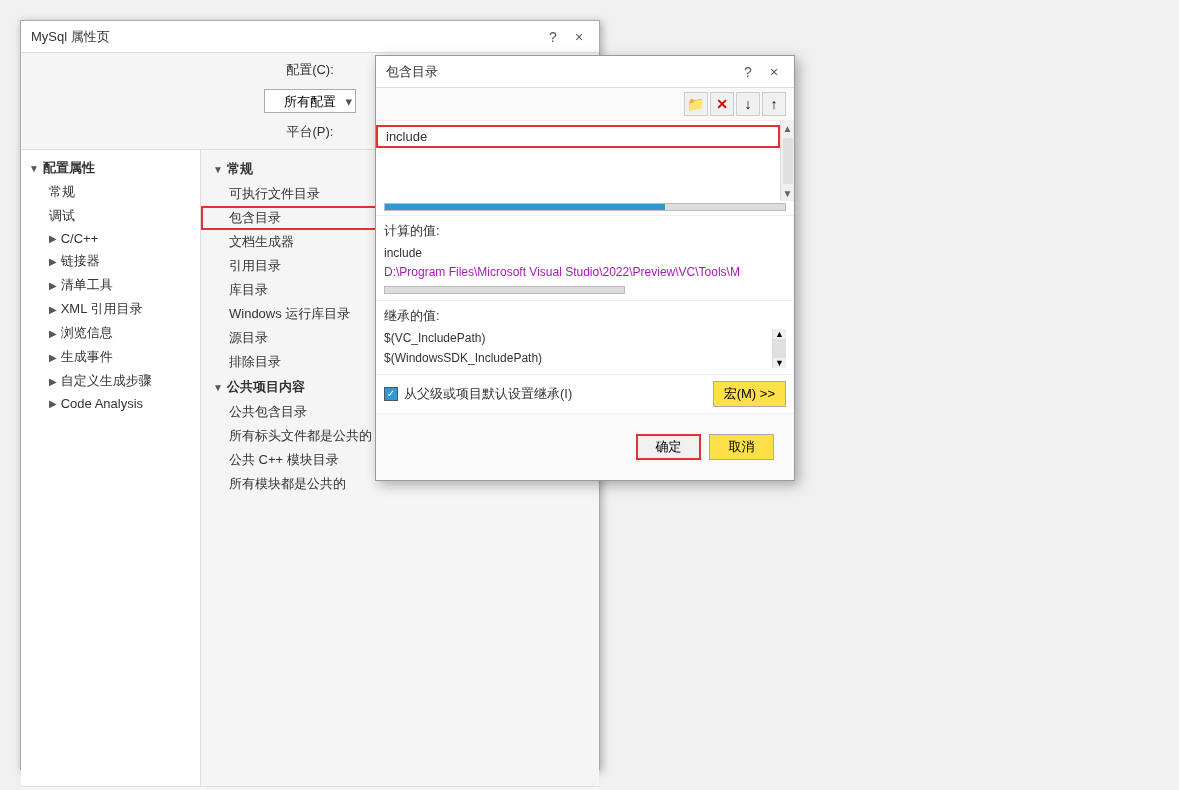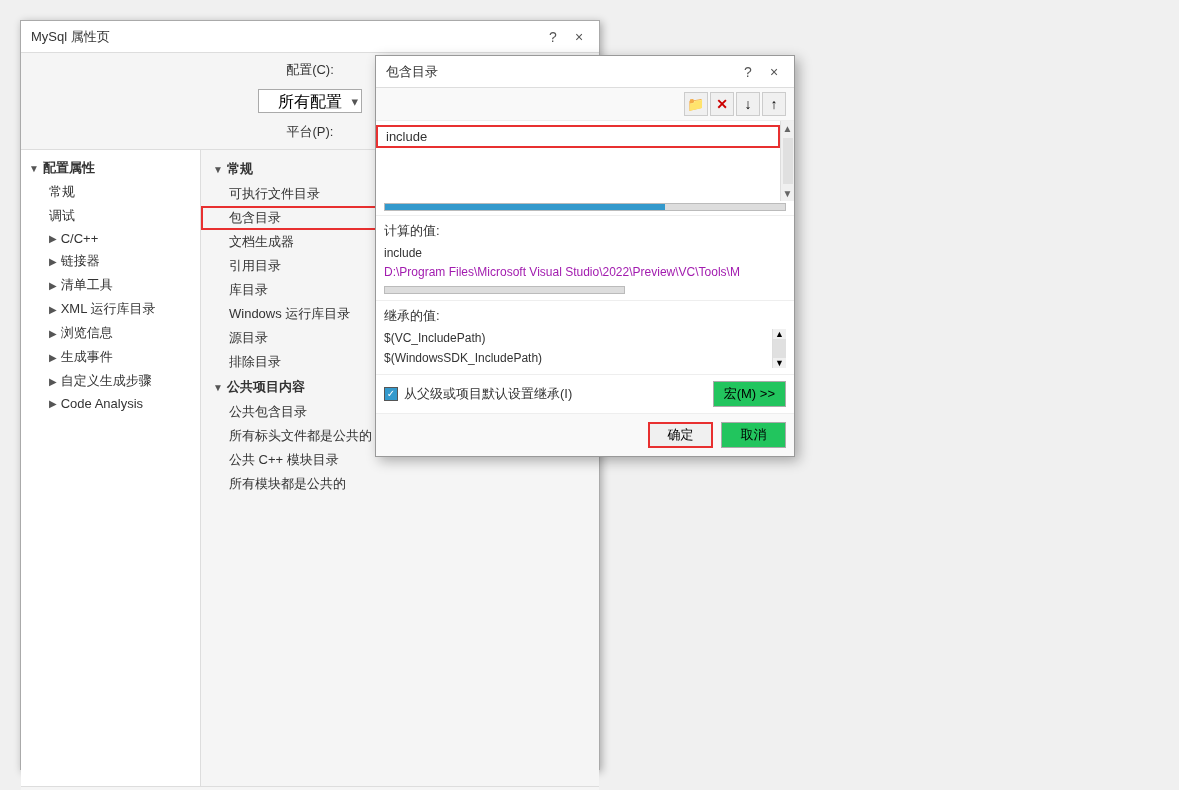--- a/index.html
+++ b/index.html
@@ -63,21 +63,21 @@
       border-bottom: 1px solid #ddd;
       flex-direction: column;
     }
     .config-label { color: #333; white-space: nowrap; }
     .config-select {
       flex: 1;
       height: 24px;
       border: 1px solid #aaa;
       background: #fff;
       padding: 0 19px;
-      font-size: 16px;
+      font-size: 13px;
       appearance: none;
       -webkit-appearance: none;
       position: relative;
     }
     .select-wrapper {
       flex: 1;
       position: relative;
       display: flex;
       align-items: center;
     }
@@ -334,29 +334,29 @@
       align-items: center;
       justify-content: center;
       color: #fff;
       font-size: 10px;
     }
 
     .dialog-buttons-row {
       display: flex;
       justify-content: flex-end;
       gap: 8px;
-      padding: 8px;
+      padding: 20px;
       border-top: 1px solid #eee;
       background: #f9f9f9;
     }
     .dialog-btn {
       min-width: 65px;
       height: 26px;
       border: 1px solid #aaa;
-      background: #22c55e;
+      background: #fde047;
       cursor: pointer;
       font-size: 13px;
       padding: 0 10px;
       font-family: "Microsoft YaHei", sans-serif;
     }
     .dialog-btn.primary {
       border: 2px solid #e83030;
       background: #f0f0f0;
     }
   </style>
@@ -403,21 +403,21 @@
       <div class="tree-item tree-child">
         <span class="tree-arrow">▶</span>
         <span>链接器</span>
       </div>
       <div class="tree-item tree-child">
         <span class="tree-arrow">▶</span>
         <span>清单工具</span>
       </div>
       <div class="tree-item tree-child">
         <span class="tree-arrow">▶</span>
-        <span>XML 运行库目录</span>
+        <span>XML 引用目录</span>
       </div>
       <div class="tree-item tree-child">
         <span class="tree-arrow">▶</span>
         <span>浏览信息</span>
       </div>
       <div class="tree-item tree-child">
         <span class="tree-arrow">▶</span>
         <span>生成事件</span>
       </div>
       <div class="tree-item tree-child">

